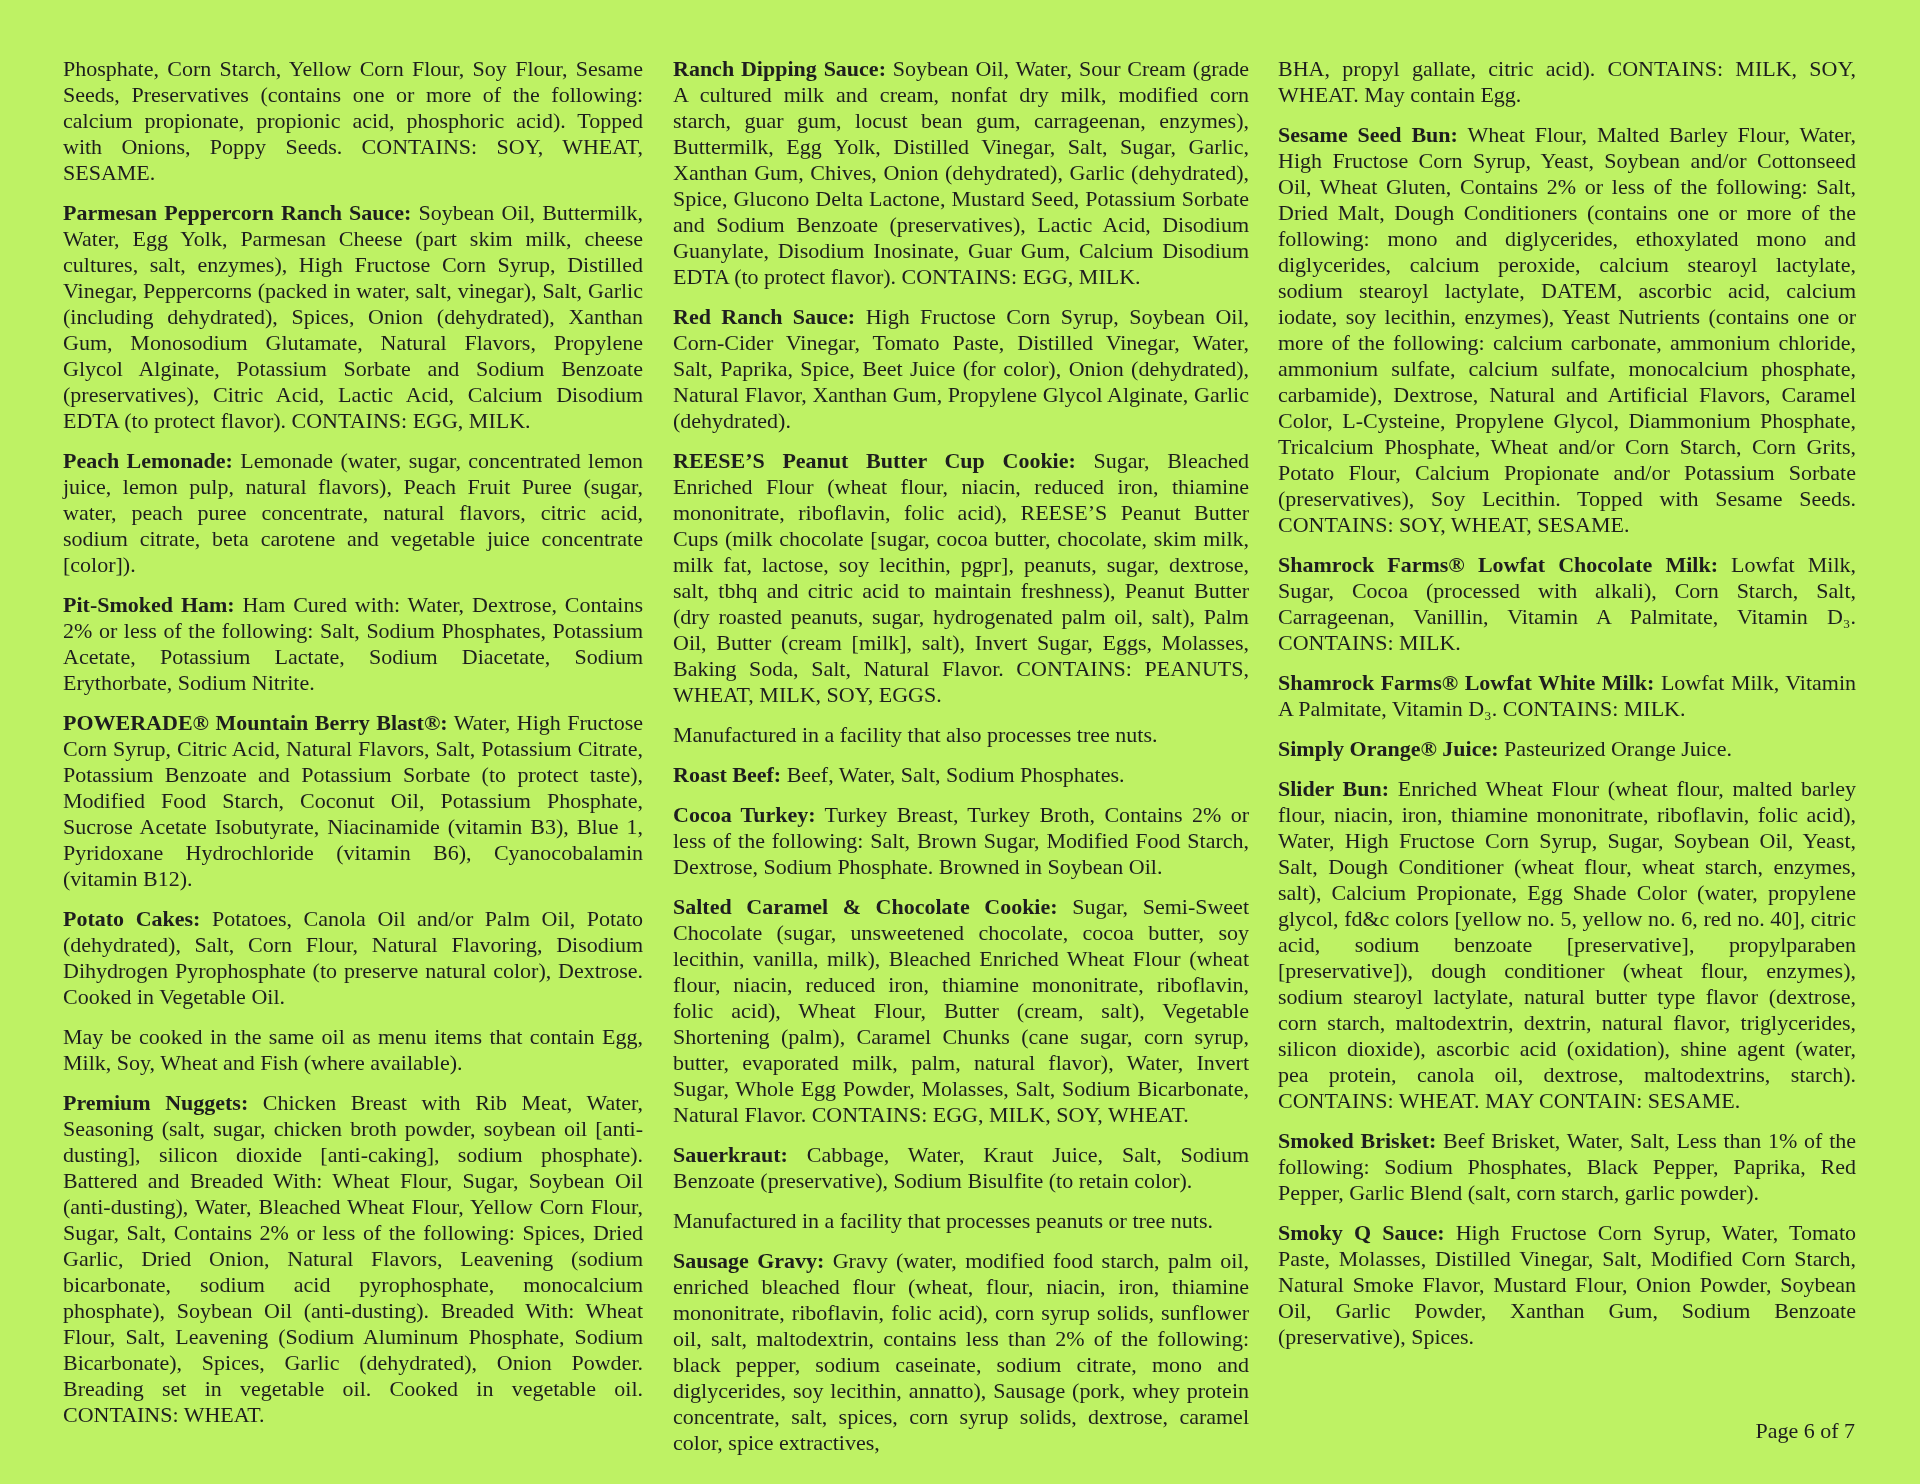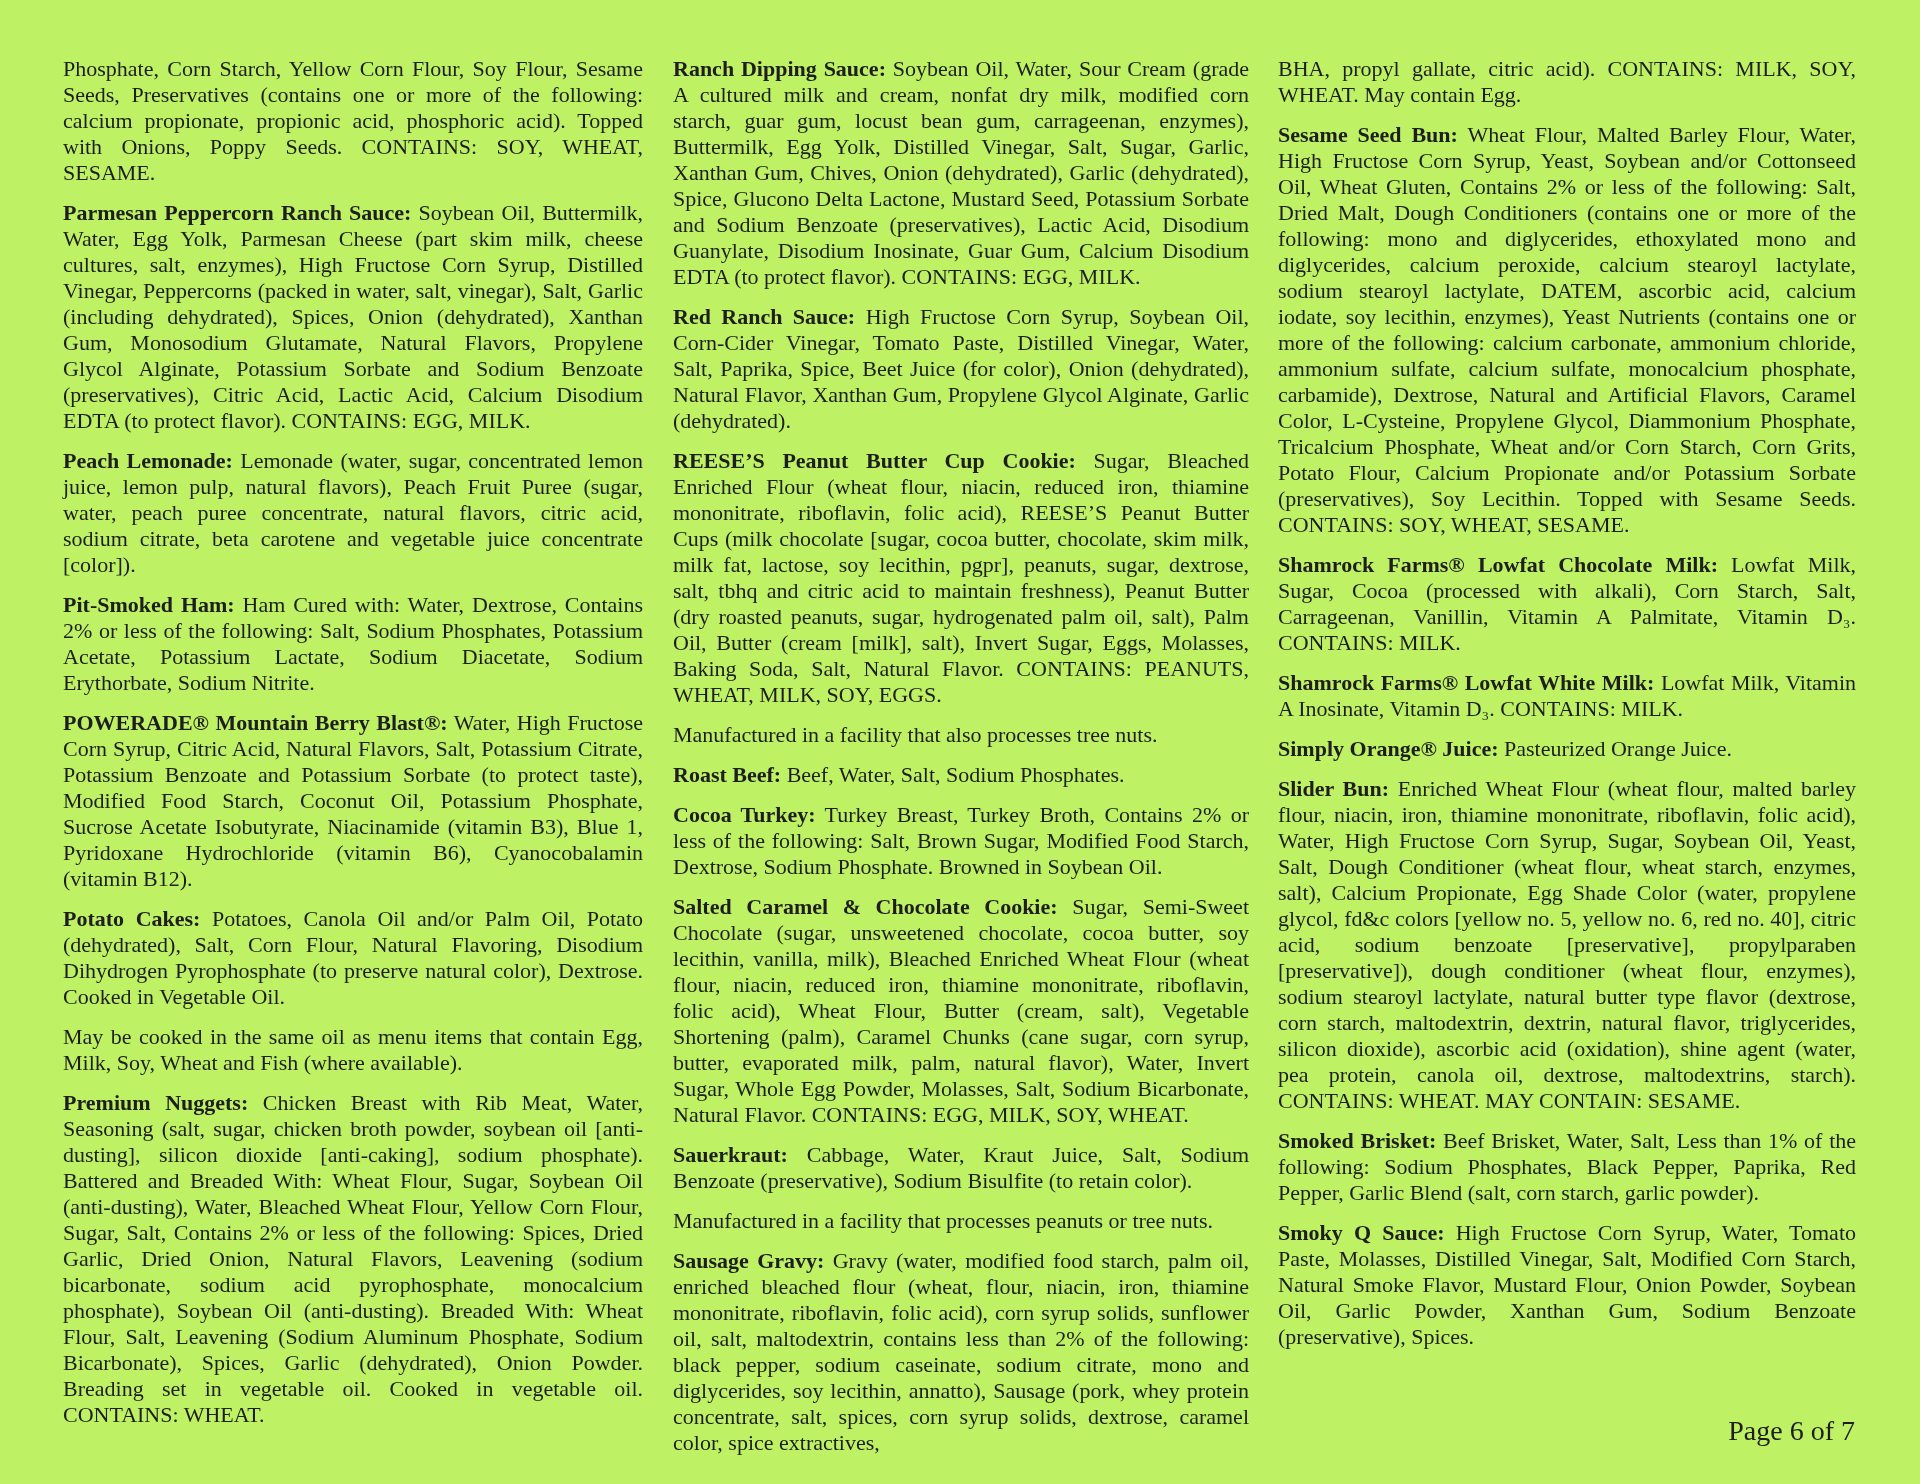--- a/index.html
+++ b/index.html
@@ -30,21 +30,21 @@
     margin: 0 0 14px 0;
     padding: 0;
   }
   .col p b {
     font-weight: bold;
   }
   .footer {
     position: absolute;
     top: 1418px;
     right: 65px;
-    font-size: 28px;
+    font-size: 22px;
     line-height: 26px;
     color: #1e1e1e;
   }
 </style>
 </head>
 <body>
 
 <div class="page">
   <div class="col col-1">
       <p><span>Phosphate, Corn Starch, Yellow Corn Flour, Soy Flour, Sesame Seeds, Preservatives (contains one or more of the following: calcium propionate, propionic acid, phosphoric acid). Topped with Onions, Poppy Seeds. CONTAINS: SOY, WHEAT, SESAME.</span></p>
@@ -65,20 +65,20 @@
       <p><b>Cocoa Turkey:</b> <span>Turkey Breast, Turkey Broth, Contains 2% or less of the following: Salt, Brown Sugar, Modified Food Starch, Dextrose, Sodium Phosphate. Browned in Soybean Oil.</span></p>
       <p><b>Salted Caramel &amp; Chocolate Cookie:</b> <span>Sugar, Semi-Sweet Chocolate (sugar, unsweetened chocolate, cocoa butter, soy lecithin, vanilla, milk), Bleached Enriched Wheat Flour (wheat flour, niacin, reduced iron, thiamine mononitrate, riboflavin, folic acid), Wheat Flour, Butter (cream, salt), Vegetable Shortening (palm), Caramel Chunks (cane sugar, corn syrup, butter, evaporated milk, palm, natural flavor), Water, Invert Sugar, Whole Egg Powder, Molasses, Salt, Sodium Bicarbonate, Natural Flavor. CONTAINS: EGG, MILK, SOY, WHEAT.</span></p>
       <p><b>Sauerkraut:</b> <span>Cabbage, Water, Kraut Juice, Salt, Sodium Benzoate (preservative), Sodium Bisulfite (to retain color).</span></p>
       <p><span>Manufactured in a facility that processes peanuts or tree nuts.</span></p>
       <p><b>Sausage Gravy:</b> <span>Gravy (water, modified food starch, palm oil, enriched bleached flour (wheat, flour, niacin, iron, thiamine mononitrate, riboflavin, folic acid), corn syrup solids, sunflower oil, salt, maltodextrin, contains less than 2% of the following: black pepper, sodium caseinate, sodium citrate, mono and diglycerides, soy lecithin, annatto), Sausage (pork, whey protein concentrate, salt, spices, corn syrup solids, dextrose, caramel color, spice extractives,</span></p>
     </div>
   <div class="col col-3">
       <p><span>BHA, propyl gallate, citric acid). CONTAINS: MILK, SOY, WHEAT. May contain Egg.</span></p>
       <p><b>Sesame Seed Bun:</b> <span>Wheat Flour, Malted Barley Flour, Water, High Fructose Corn Syrup, Yeast, Soybean and/or Cottonseed Oil, Wheat Gluten, Contains 2% or less of the following: Salt, Dried Malt, Dough Conditioners (contains one or more of the following: mono and diglycerides, ethoxylated mono and diglycerides, calcium peroxide, calcium stearoyl lactylate, sodium stearoyl lactylate, DATEM, ascorbic acid, calcium iodate, soy lecithin, enzymes), Yeast Nutrients (contains one or more of the following: calcium carbonate, ammonium chloride, ammonium sulfate, calcium sulfate, monocalcium phosphate, carbamide), Dextrose, Natural and Artificial Flavors, Caramel Color, L-Cysteine, Propylene Glycol, Diammonium Phosphate, Tricalcium Phosphate, Wheat and/or Corn Starch, Corn Grits, Potato Flour, Calcium Propionate and/or Potassium Sorbate (preservatives), Soy Lecithin. Topped with Sesame Seeds. CONTAINS: SOY, WHEAT, SESAME.</span></p>
       <p><b>Shamrock Farms® Lowfat Chocolate Milk:</b> <span>Lowfat Milk, Sugar, Cocoa (processed with alkali), Corn Starch, Salt, Carrageenan, Vanillin, Vitamin A Palmitate, Vitamin D₃. CONTAINS: MILK.</span></p>
-      <p><b>Shamrock Farms® Lowfat White Milk:</b> <span>Lowfat Milk, Vitamin A Inosinate, Vitamin D₃. CONTAINS: MILK.</span></p>
+      <p><b>Shamrock Farms® Lowfat White Milk:</b> <span>Lowfat Milk, Vitamin A Palmitate, Vitamin D₃. CONTAINS: MILK.</span></p>
       <p><b>Simply Orange® Juice:</b> <span>Pasteurized Orange Juice.</span></p>
       <p><b>Slider Bun:</b> <span>Enriched Wheat Flour (wheat flour, malted barley flour, niacin, iron, thiamine mononitrate, riboflavin, folic acid), Water, High Fructose Corn Syrup, Sugar, Soybean Oil, Yeast, Salt, Dough Conditioner (wheat flour, wheat starch, enzymes, salt), Calcium Propionate, Egg Shade Color (water, propylene glycol, fd&amp;c colors [yellow no. 5, yellow no. 6, red no. 40], citric acid, sodium benzoate [preservative], propylparaben [preservative]), dough conditioner (wheat flour, enzymes), sodium stearoyl lactylate, natural butter type flavor (dextrose, corn starch, maltodextrin, dextrin, natural flavor, triglycerides, silicon dioxide), ascorbic acid (oxidation), shine agent (water, pea protein, canola oil, dextrose, maltodextrins, starch). CONTAINS: WHEAT. MAY CONTAIN: SESAME.</span></p>
       <p><b>Smoked Brisket:</b> <span>Beef Brisket, Water, Salt, Less than 1% of the following: Sodium Phosphates, Black Pepper, Paprika, Red Pepper, Garlic Blend (salt, corn starch, garlic powder).</span></p>
       <p><b>Smoky Q Sauce:</b> <span>High Fructose Corn Syrup, Water, Tomato Paste, Molasses, Distilled Vinegar, Salt, Modified Corn Starch, Natural Smoke Flavor, Mustard Flour, Onion Powder, Soybean Oil, Garlic Powder, Xanthan Gum, Sodium Benzoate (preservative), Spices.</span></p>
     </div>
   <div class="footer">Page 6 of 7</div>
 </div>
 
 </body></html>

